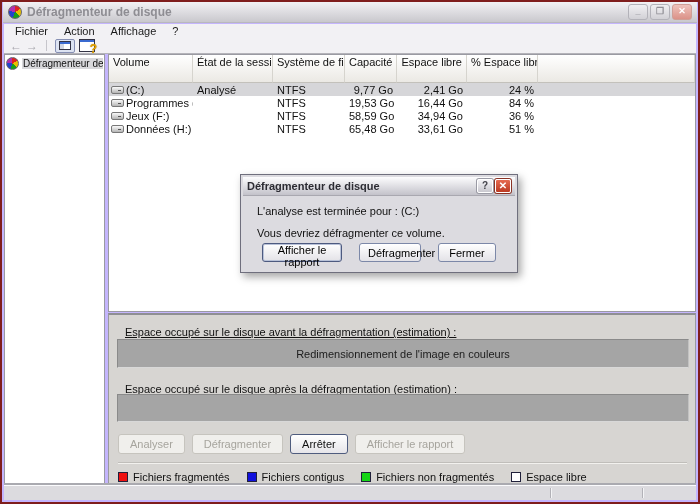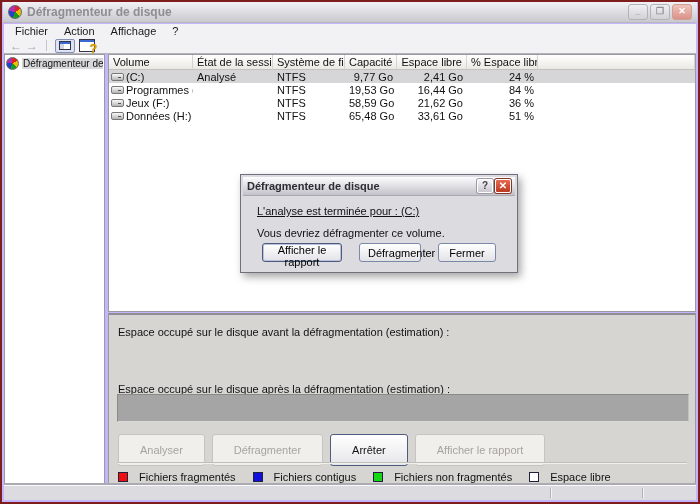--- a/index.html
+++ b/index.html
@@ -47,78 +47,78 @@
                 border:1px solid #9a9aa2; }
   .tree-item { display:flex; align-items:center; gap:3px; padding:2px 1px; }
   .tree-item .app-icon { width:13px; height:13px; }
   .tree-label { background:#d8d8db; padding:0 1px; white-space:nowrap; overflow:hidden; font-size:10px; }
 
   
   .right-panel { position:absolute; left:106px; top:52px; right:2px; bottom:17px; }
 
   .listview { position:absolute; left:0; top:0; right:0; height:258px; background:#fff;
               border:1px solid #9a9aa2; overflow:hidden; }
-  .lv-header { display:flex; height:15px; }
+  .lv-header { display:flex; height:28px; }
   .hcell { background:linear-gradient(#ffffff,#ebe9e4); border-right:1px solid #d6d4ce;
            border-bottom:1px solid #c3c1bb; padding:1px 4px; white-space:nowrap; overflow:hidden; }
   .c-vol { width:84px; } .c-etat { width:80px; } .c-sys { width:72px; }
   .c-cap { width:52px; } .c-lib { width:70px; } .c-pct { width:71px; }
   .c-fill { flex:1; }
   .num { text-align:right; }
   .lv-row { display:flex; height:13px; align-items:center; }
   .lv-row.selected { background:#d6d6d9; }
   .cell { padding:0 4px; white-space:nowrap; overflow:hidden; }
   .cell.c-vol { display:flex; align-items:center; gap:2px; padding-left:2px; }
   .drive-icon { width:13px; height:8px; border:1px solid #787878; border-radius:2px;
                 background:linear-gradient(#fafafa,#b5b5b5); flex:0 0 auto; position:relative; }
   .drive-icon:after { content:""; position:absolute; right:2px; top:3px; width:3px; height:1px; background:#555; }
 
   
   .details { position:absolute; left:0; right:0; top:259px; bottom:0; background:#d7d5d2;
              border:1px solid #9a9a9e; border-top:2px solid #8f8f93; }
-  .detail-label { position:absolute; left:9px; white-space:nowrap; }
+  .detail-label { position:absolute; left:16px; white-space:nowrap;text-decoration:underline; }
   .lbl-before { top:11px; }
   .lbl-after  { top:68px; }
   .bar { position:absolute; left:8px; right:6px; height:29px; background:#a5a5a5;
          border:1px solid #8a8a8a; border-bottom-color:#d8d8d8; border-right-color:#c2c2c2;
          display:flex; align-items:center; justify-content:center; }
   .bar-before { top:24px; }
   .bar-after  { top:79px; height:28px; }
   .bar-text { color:#1c1c1c; }
 
   .action-row { position:absolute; left:9px; top:119px; display:flex; gap:7px; }
-  .btn { height:32px; padding:0 21px; border-radius:3px; font-size:11px;
+  .btn { height:20px; padding:0 11px; border-radius:3px; font-size:11px;
          font-family:"Liberation Sans", sans-serif; }
   .btn.on  { background:linear-gradient(#ffffff,#e6e5e9); border:1px solid #4f5c7e; color:#111; }
   .btn.off { background:#f0efec; border:1px solid #c6c4be; color:#a6a49d; }
 
   .legend-sep { position:absolute; left:9px; right:8px; top:147px; height:1px;
                 background:#c0beba; box-shadow:0 1px 0 #f2f1ee; }
   .legend-row { position:absolute; left:9px; top:155px; height:14px; display:flex; align-items:center; gap:17px; }
-  .legend-item { display:flex; align-items:center; gap:11px;justify-content:center; }
+  .legend-item { display:flex; align-items:center; gap:5px;justify-content:center; }
   .swatch { width:10px; height:10px; border:1px solid #20203a; }
 
   
   .statusbar { position:absolute; left:2px; right:2px; bottom:2px; height:15px; background:#dcdbdf;
                border-top:1px solid #fbfbfd; box-shadow:0 -2px 0 #aaaab0; }
   .sb-div { position:absolute; top:2px; bottom:2px; width:1px; background:#b2b1b7; box-shadow:1px 0 0 #f4f4f6; }
   .sb-div1 { left:546px; } .sb-div2 { left:638px; }
 
   
   .dialog { position:absolute; left:238px; top:172px; width:278px; height:99px;
             background:#dcdbe0; border:1px solid #6f6f7d; box-shadow:3px 4px 8px rgba(0,0,0,.35); z-index:10; }
   .dlg-title { height:19px; margin:2px 2px 0 2px; background:linear-gradient(#fdfdfe,#c3c2ca);
                display:flex; align-items:center; padding:0 4px; gap:2px; border-bottom:1px solid #a9a8b0; }
   .dlg-title-text { font-weight:bold; color:#2c2c33; flex:1; }
   .dlg-sysbtn { width:16px; height:14px; border-radius:2px; border:1px solid #fff;
                 background:linear-gradient(#f4f3f6,#c9c8cf); color:#44444c; font-size:10px; font-weight:bold;
                 line-height:12px; text-align:center; box-shadow:0 0 0 1px #9a9aa4; }
   .dlg-sysbtn.close { background:linear-gradient(#e66a50,#bb3a22); color:#fff; box-shadow:0 0 0 1px #8a3224; }
   .dlg-line { position:absolute; left:16px; white-space:nowrap; color:#111; }
-  .dlg-line1 { top:30px;text-decoration:underline; }
+  .dlg-line1 { top:30px; }
   .dlg-line2 { top:52px; }
   .dlg-btns { position:absolute; left:0; right:0; bottom:10px; display:flex; justify-content:center; gap:17px; }
   .dlg-btn { height:19px; border-radius:3px; background:linear-gradient(#ffffff,#e3e2e7);
              border:1px solid #7c88a8; font-size:11px; font-family:"Liberation Sans", sans-serif; padding:0 8px; }
   .dlg-btn.default { border-color:#4d5a80; box-shadow:inset 0 0 0 1px #b9c2d8; }
   .w-rapport { width:80px; } .w-defrag { width:62px; } .w-fermer { width:58px; }
 </style>
 </head>
 <body>
 
@@ -198,39 +198,42 @@
       </div>
 
       <div class="lv-row">
         <span class="cell c-vol">
             <span class="drive-icon"></span>
             <span>Jeux (F:)</span>
           </span>
         <span class="cell c-etat"></span>
         <span class="cell c-sys">NTFS</span>
         <span class="cell c-cap num">58,59 Go</span>
-        <span class="cell c-lib num">21,62 Go</span>
+        <span class="cell c-lib num">34,94 Go</span>
         <span class="cell c-pct num">36 %</span>
       </div>
 
       <div class="lv-row">
         <span class="cell c-vol">
             <span class="drive-icon"></span>
             <span>Données (H:)</span>
           </span>
         <span class="cell c-etat"></span>
         <span class="cell c-sys">NTFS</span>
         <span class="cell c-cap num">65,48 Go</span>
         <span class="cell c-lib num">33,61 Go</span>
         <span class="cell c-pct num">51 %</span>
       </div>
     </div>
 
     <div class="details">
       <div class="detail-label lbl-before">Espace occupé sur le disque avant la défragmentation (estimation) :</div>
+      <div class="bar bar-before">
+        <span class="bar-text">Redimensionnement de l'image en couleurs</span>
+      </div>
       <div class="detail-label lbl-after">Espace occupé sur le disque après la défragmentation (estimation) :</div>
       <div class="bar bar-after"></div>
 
       <div class="action-row">
         <button class="btn off" disabled="">Analyser</button>
         <button class="btn off" disabled="">Défragmenter</button>
         <button class="btn on">Arrêter</button>
         <button class="btn off" disabled="">Afficher le rapport</button>
       </div>
 

